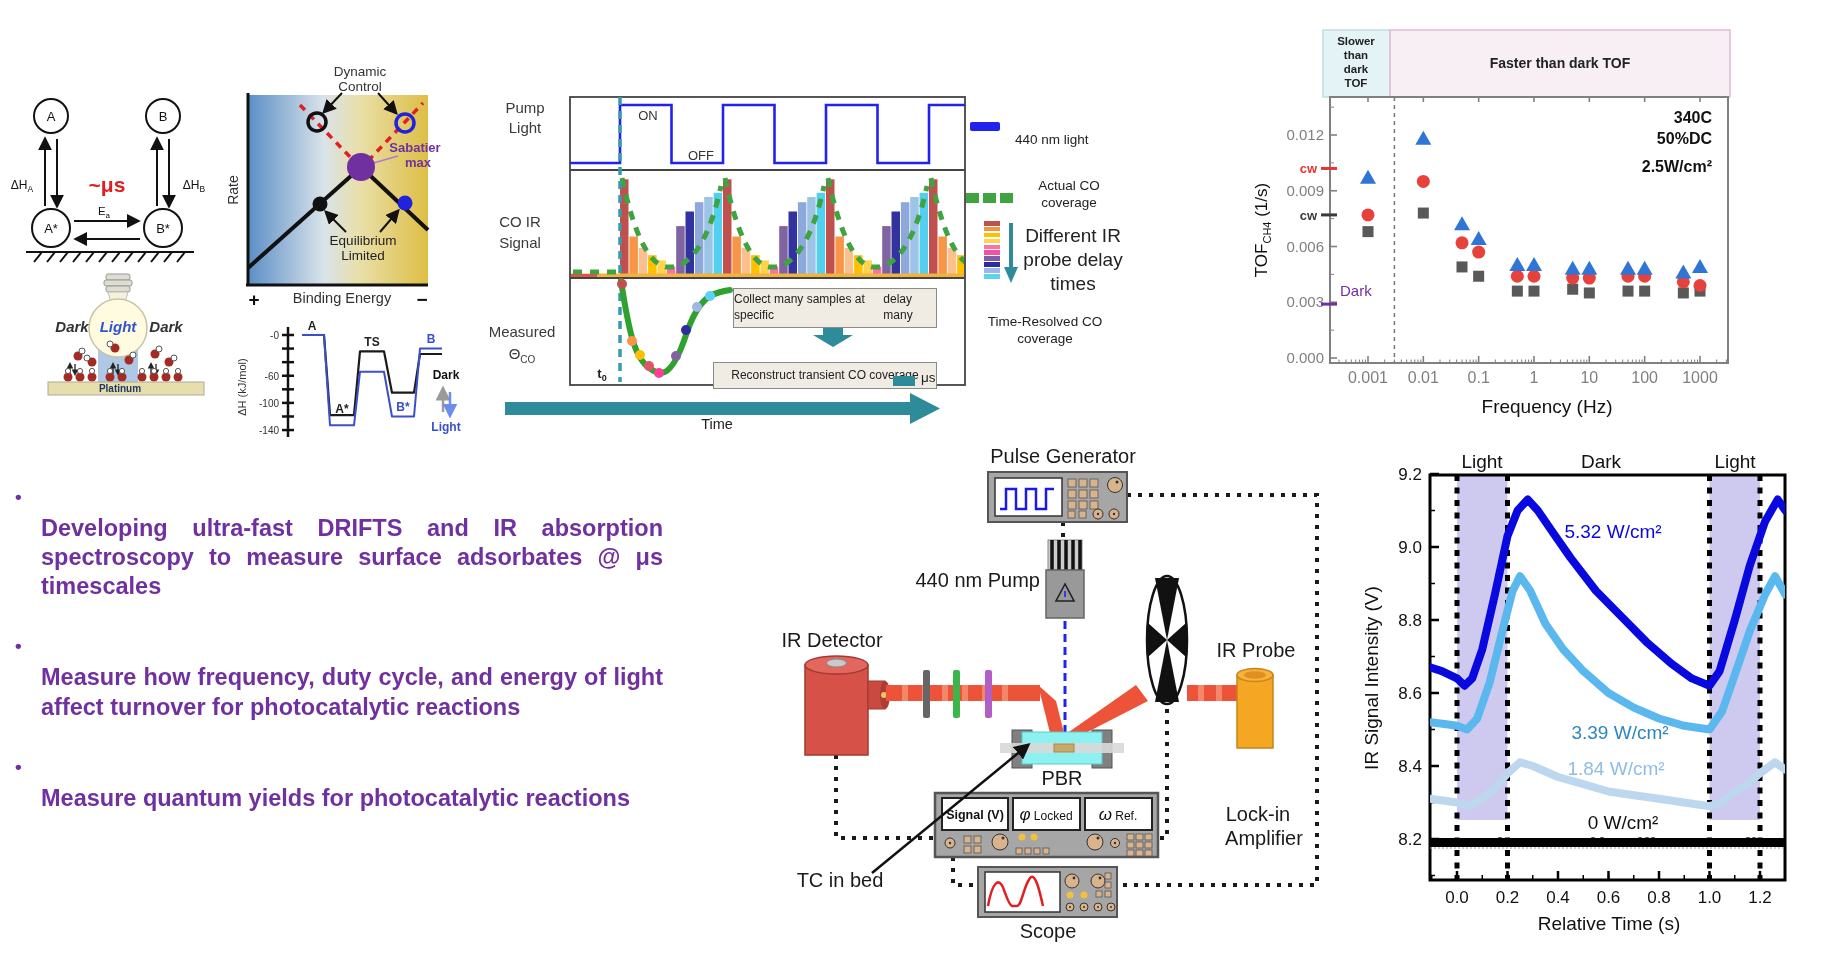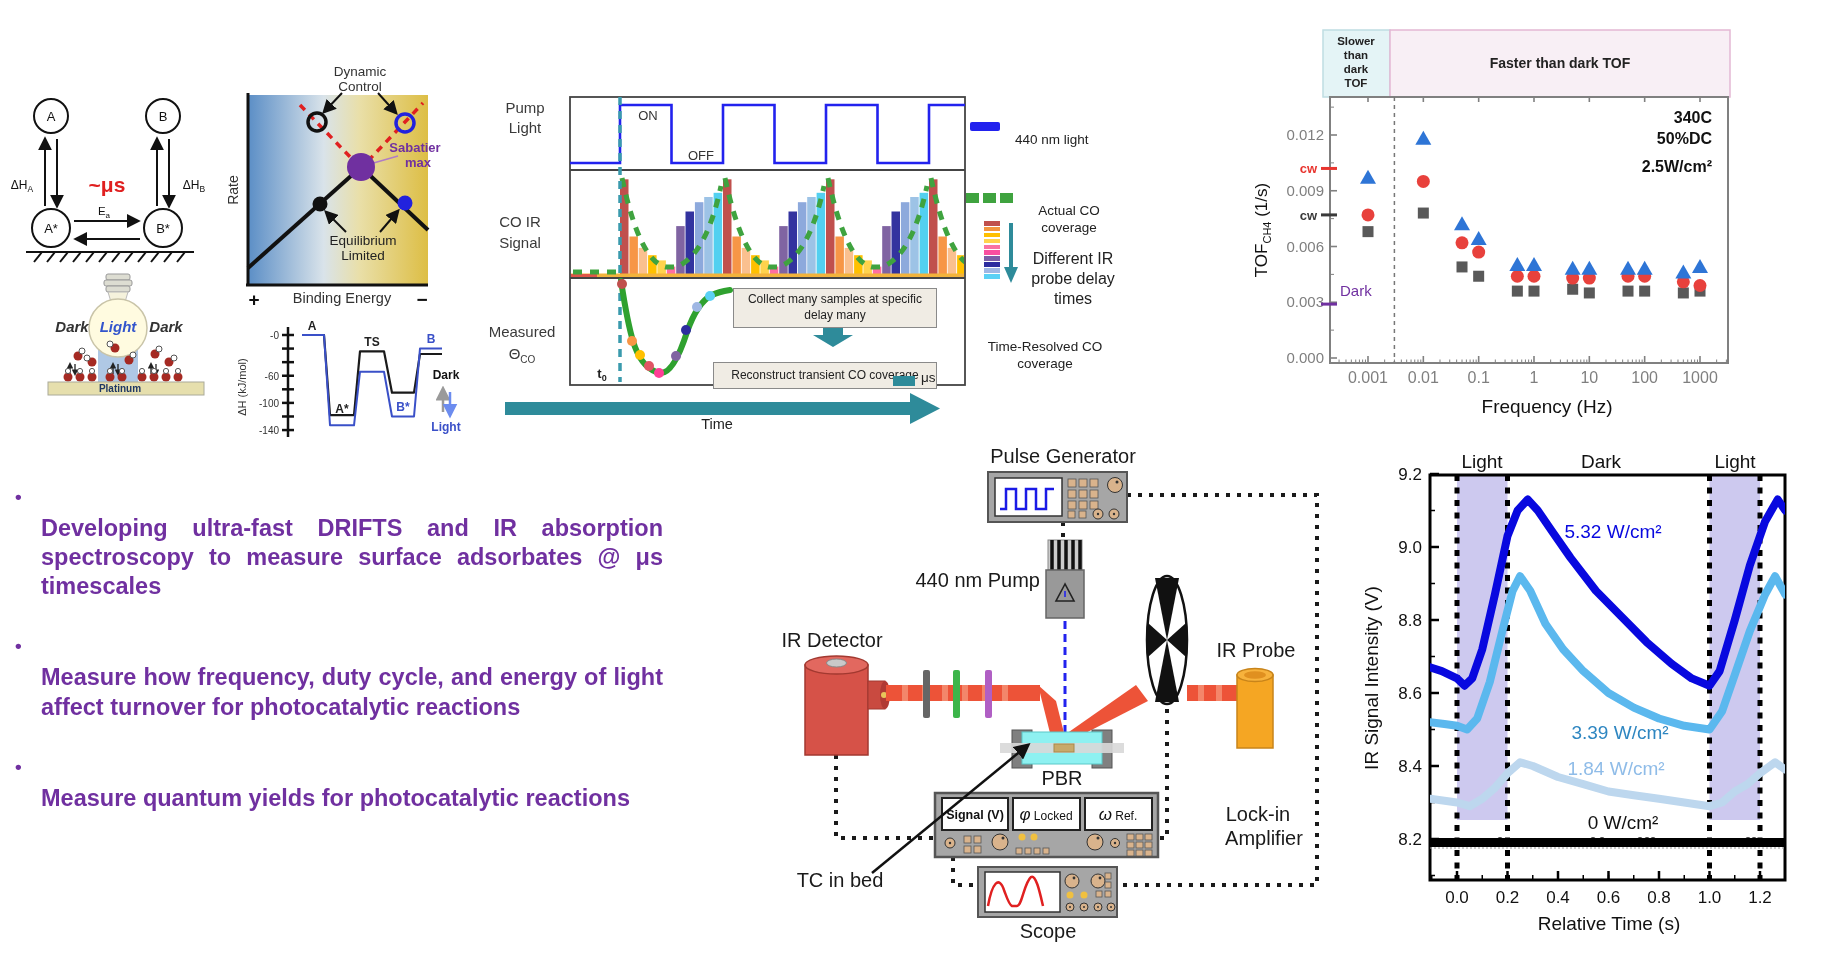--- a/index.html
+++ b/index.html
@@ -1,30 +1,30 @@
 <!DOCTYPE html>
 <html><head>
 <meta charset="utf-8">
 <style>
   html,body{margin:0;padding:0;background:#e8e8e8;}
   .slide{position:relative;width:1822px;height:955px;background:#ffffff;overflow:hidden;
          font-family:"Liberation Sans",sans-serif;}
   .sl{position:absolute;}
   svg.sl{overflow:visible;}
   .lbl{position:absolute;color:#222;font-family:"Liberation Sans",sans-serif;}
-  .ctr{text-align:center;margin-top:25px;}
+  .ctr{text-align:center;}
   .bullets{position:absolute;left:15px;top:482px;width:648px;}
   .bullet-item{display:flex;gap:12px;margin-bottom:30px;color:#7030A0;font-weight:bold;
                font-size:23.5px;line-height:1.24;}
   .bullet-dot{width:14px;font-size:19px;padding-top:3px;color:#7030A0;}
   .bullet-text{flex:1;text-align:justify;margin-top:32px;}
   .legend-swatch-blue{background:#2222EE;border-radius:2px;}
   .greenbox{width:13px;height:10px;background:#3FA33F;display:inline-block;margin-right:4px;}
   .pbox{background:#F0ECE4;border:1.5px solid #8a8a8a;font-size:12px;color:#222;
-        display:flex;flex-direction:column;justify-content:center;align-items:center;line-height:1.3;}
+        display:flex;justify-content:center;align-items:center;line-height:1.3;}
   .delaybar{width:16px;height:4.6px;margin-bottom:1.3px;}
 </style>
 </head>
 <body>
 
 <div class="slide">
 
   <svg class="sl" style="left:0px;top:92px;" width="220" height="180">
     <defs>
       <marker id="ra" viewBox="0 0 10 10" refX="8" refY="5" markerWidth="7" markerHeight="7" orient="auto-start-reverse">
@@ -336,21 +336,21 @@
       <div class="delaybar" style="background: rgb(249, 79, 160);"></div>
       <div class="delaybar" style="background: rgb(123, 94, 167);"></div>
       <div class="delaybar" style="background: rgb(45, 45, 159);"></div>
       <div class="delaybar" style="background: rgb(159, 183, 228);"></div>
       <div class="delaybar" style="background: rgb(91, 209, 245);"></div>
     </div>
   <svg class="sl" style="left:1003px;top:221px;" width="16" height="64">
     <line x1="8" y1="2" x2="8" y2="48" stroke="#2E8B9A" stroke-width="4"></line>
     <polygon points="1,46 15,46 8,62" fill="#2E8B9A"></polygon>
   </svg>
-  <div class="lbl ctr" style="left:1022px;top:224px;width:102px;font-size:16px;line-height:1.25;">
+  <div class="lbl ctr" style="left:1022px;top:224px;width:102px;font-size:19px;line-height:1.25;">
     <div>Different IR</div>
     <div>probe delay</div>
     <div>times</div>
   </div>
   <div class="lbl ctr" style="left:970px;top:314px;width:150px;font-size:13.5px;line-height:1.25;">
     <div>Time-Resolved CO</div>
     <div>coverage</div>
   </div>
 
   <svg class="sl" style="left:1250px;top:5px;" width="565" height="425" id="tof-svg">

